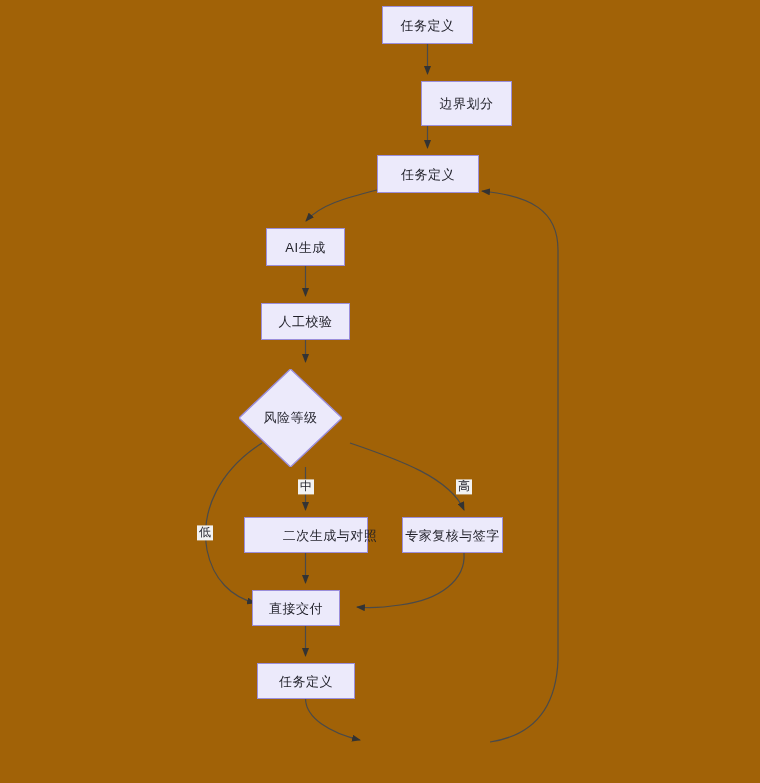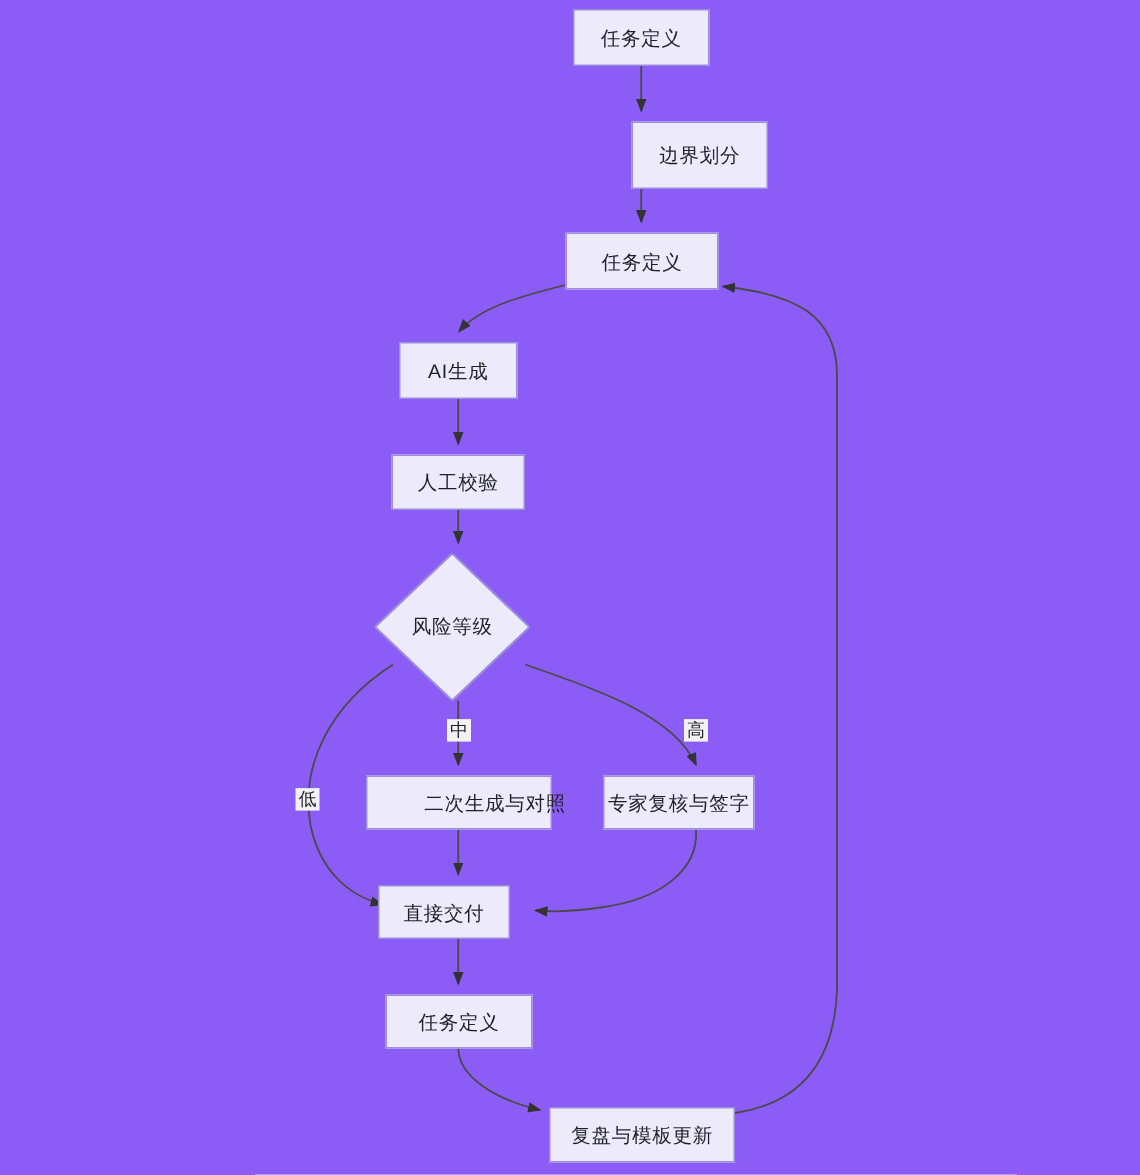--- a/index.html
+++ b/index.html
@@ -10,21 +10,21 @@
   body {
     width: 760px;
     height: 783px;
     font-family: "Liberation Sans", "DejaVu Sans", sans-serif;
     overflow: hidden;
   }
   #flowchart-canvas {
     position: relative;
     width: 760px;
     height: 783px;
-    background: #8b5cf6;
+    background: #a16207;
   }
   #edge-layer {
     position: absolute;
     left: 0;
     top: 0;
     width: 760px;
     height: 783px;
   }
   .node {
     position: absolute;
@@ -113,21 +113,21 @@
   </div>
 
   <div class="node" style="left: 266px; top: 228px; width: 79px; height: 38px;">
     <span>AI生成</span>
   </div>
 
   <div class="node" style="left: 261px; top: 303px; width: 89px; height: 37px;">
     <span>人工校验</span>
   </div>
 
-  <div class="node-decision" style="left: 250px; top: 369px; width: 103px; height: 98px; justify-content: center;">
+  <div class="node-decision" style="left: 239px; top: 369px; width: 103px; height: 98px; justify-content: center;">
     <svg class="diamond-shape" viewBox="0 0 103 98" preserveAspectRatio="none">
       <polygon points="51.5,0 103,49 51.5,98 0,49" fill="#ECEAFB" stroke="#9B8EDB" stroke-width="1.4"></polygon>
     </svg>
     <span class="decision-label">风险等级</span>
   </div>
 
   <div class="node" style="left: 244px; top: 517px; width: 124px; height: 36px; padding-left: 48px;">
     <span>二次生成与对照</span>
   </div>
 
@@ -136,21 +136,18 @@
   </div>
 
   <div class="node" style="left: 252px; top: 590px; width: 88px; height: 36px;">
     <span>直接交付</span>
   </div>
 
   <div class="node" style="left: 257px; top: 663px; width: 98px; height: 36px;">
     <span>任务定义</span>
   </div>
 
-  <div class="node" style="left: 366px; top: 738px; width: 124px; height: 37px;">
-    <span>复盘与模板更新</span>
-  </div>
 
   <div class="edge-label" style="left: 205px; top: 533px;">低</div>
   <div class="edge-label" style="left: 306px; top: 487px;">中</div>
   <div class="edge-label" style="left: 464px; top: 487px;">高</div>
 
 </div>
 
 </body></html>

